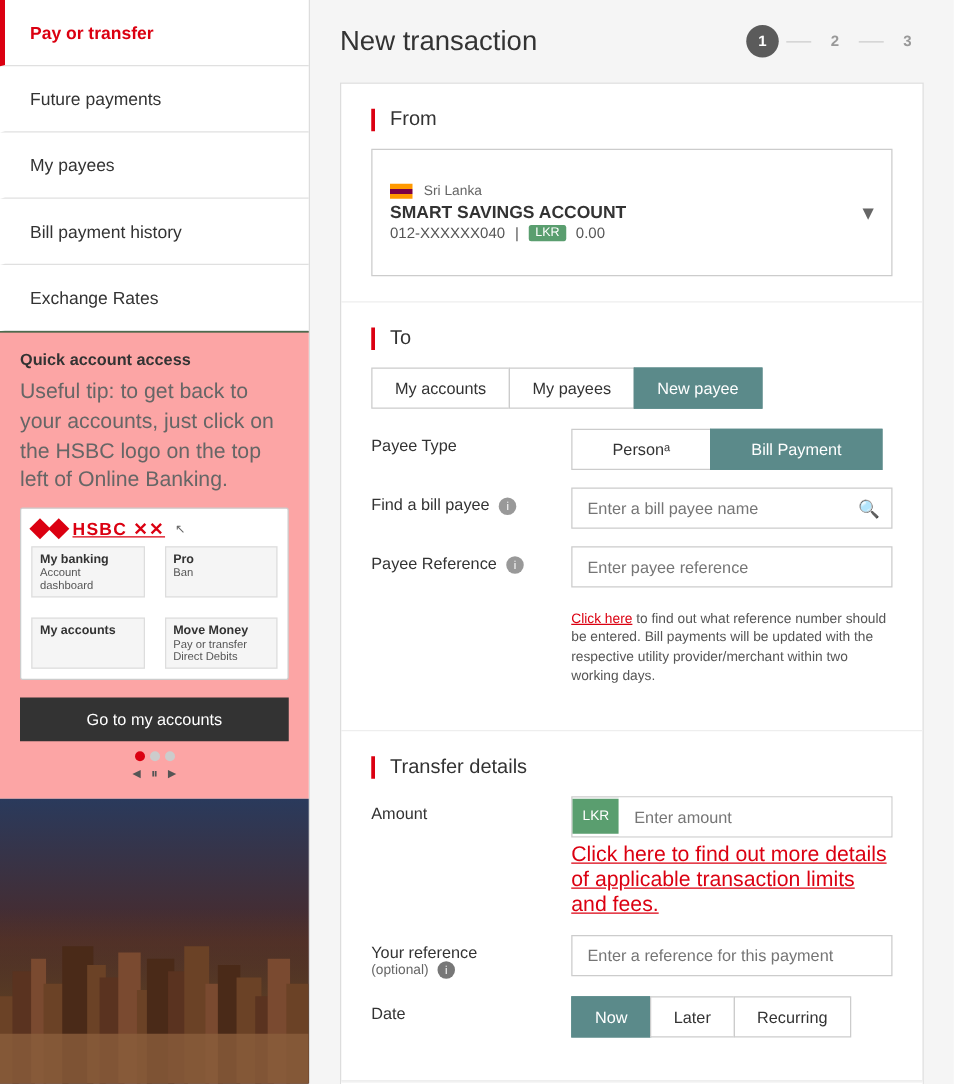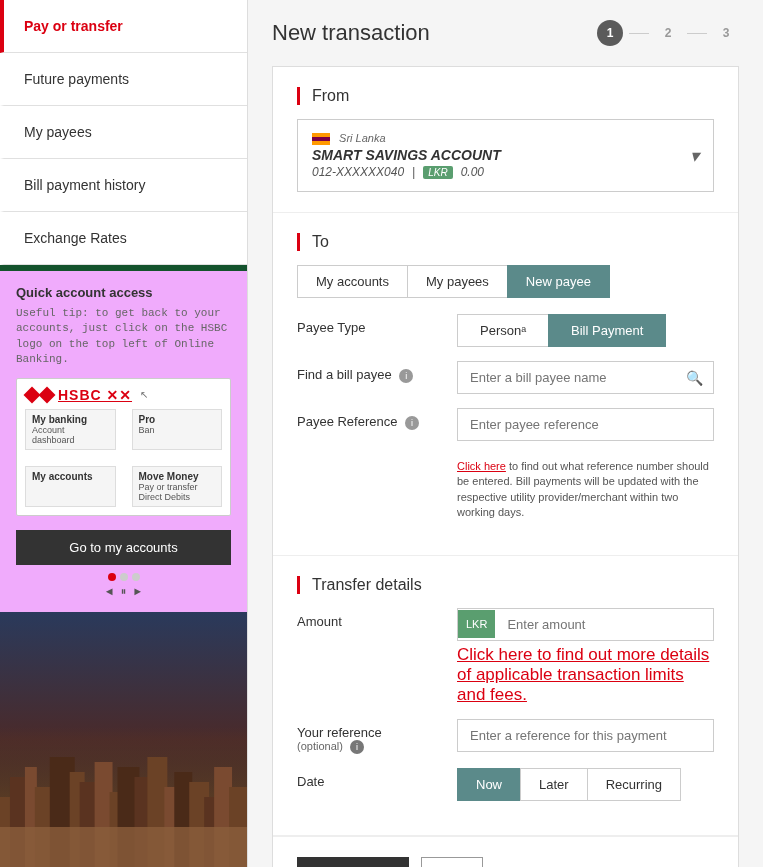--- a/index.html
+++ b/index.html
@@ -24,35 +24,34 @@
       border-left: 4px solid transparent;
     }
     .sidebar-item:first-child {
       border-left: 4px solid #db0011;
       color: #db0011;
       font-weight: bold;
     }
 
     .quick-access {
       padding: 14px 16px;
-      background: #f0abfc;
-      border-top: 6px solid #14532d;
+      background: #fca5a5;
+      border-top: 1px solid #14532d;
     }
     .quick-access-title {
       font-weight: bold;
       font-size: 13px;
       margin-bottom: 6px;
       color: #333;
     }
     .quick-access-tip {
-      font-size: 11px;
+      font-size: 17px;
       color: #666;
       margin-bottom: 10px;
       line-height: 1.4;
-      font-family: Liberation Mono, monospace;
     }
     .quick-access-banner {
       background: #fff;
       border: 1px solid #ccc;
       border-radius: 2px;
       padding: 8px;
       margin-bottom: 8px;
     }
     .hsbc-logo {
       display: flex;
@@ -234,26 +233,25 @@
       text-align: center;
       line-height: 14px;
       margin-left: 4px;
       cursor: pointer;
     }
     .field-content { flex: 1; }
 
     
     .account-selector {
       border: 1px solid #ccc;
-      padding: 12px 14px;
+      padding: 27px 14px;
       display: flex;
       align-items: center;
       justify-content: space-between;
       cursor: pointer;
-      font-style: italic;
     }
     .account-flag {
       display: inline-block;
       width: 18px; height: 12px;
       background: linear-gradient(to bottom, #ff9900 33%, #7b0046 33%, #7b0046 66%, #ff9900 66%);
       margin-right: 6px;
       vertical-align: middle;
     }
     .account-country {
       font-size: 11px;
@@ -305,21 +303,21 @@
       border-color: #5b8a8a;
     }
     .tab-btn:not(:first-child) { margin-left: -1px; }
 
     
     .payee-type-group {
       display: flex;
       gap: 0;
     }
     .payee-type-btn {
-      padding: 8px 22px;
+      padding: 8px 32px;
       border: 1px solid #ccc;
       background: #fff;
       cursor: pointer;
       font-size: 13px;
       color: #333;
     }
     .payee-type-btn.active {
       background: #5b8a8a;
       color: #fff;
       border-color: #5b8a8a;

